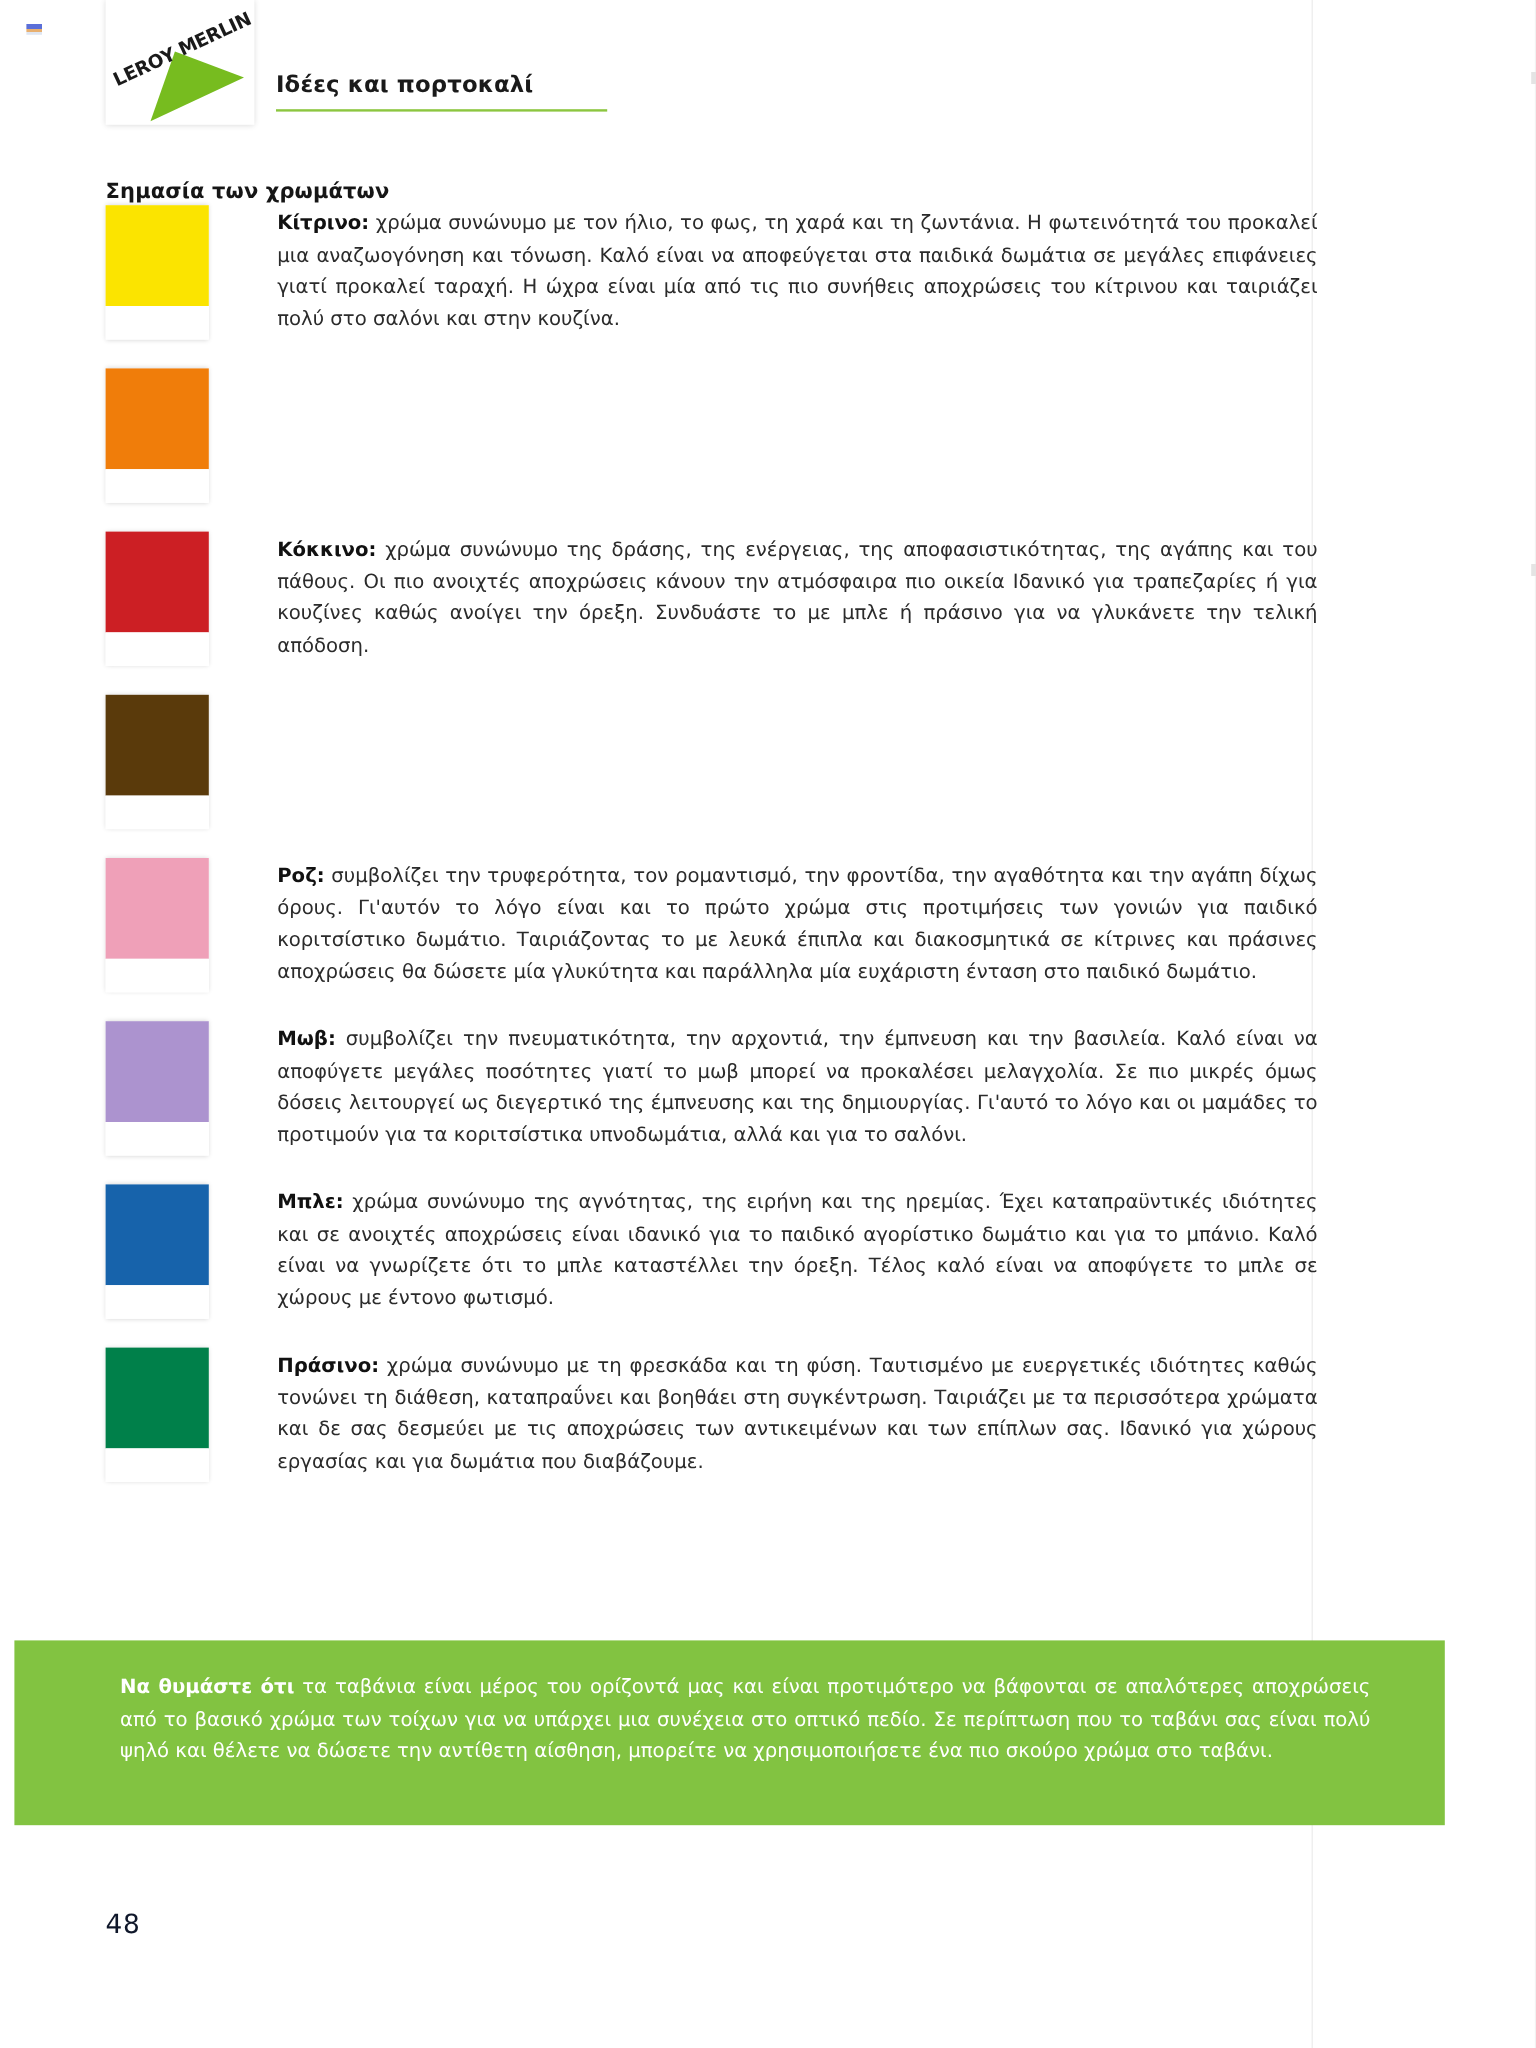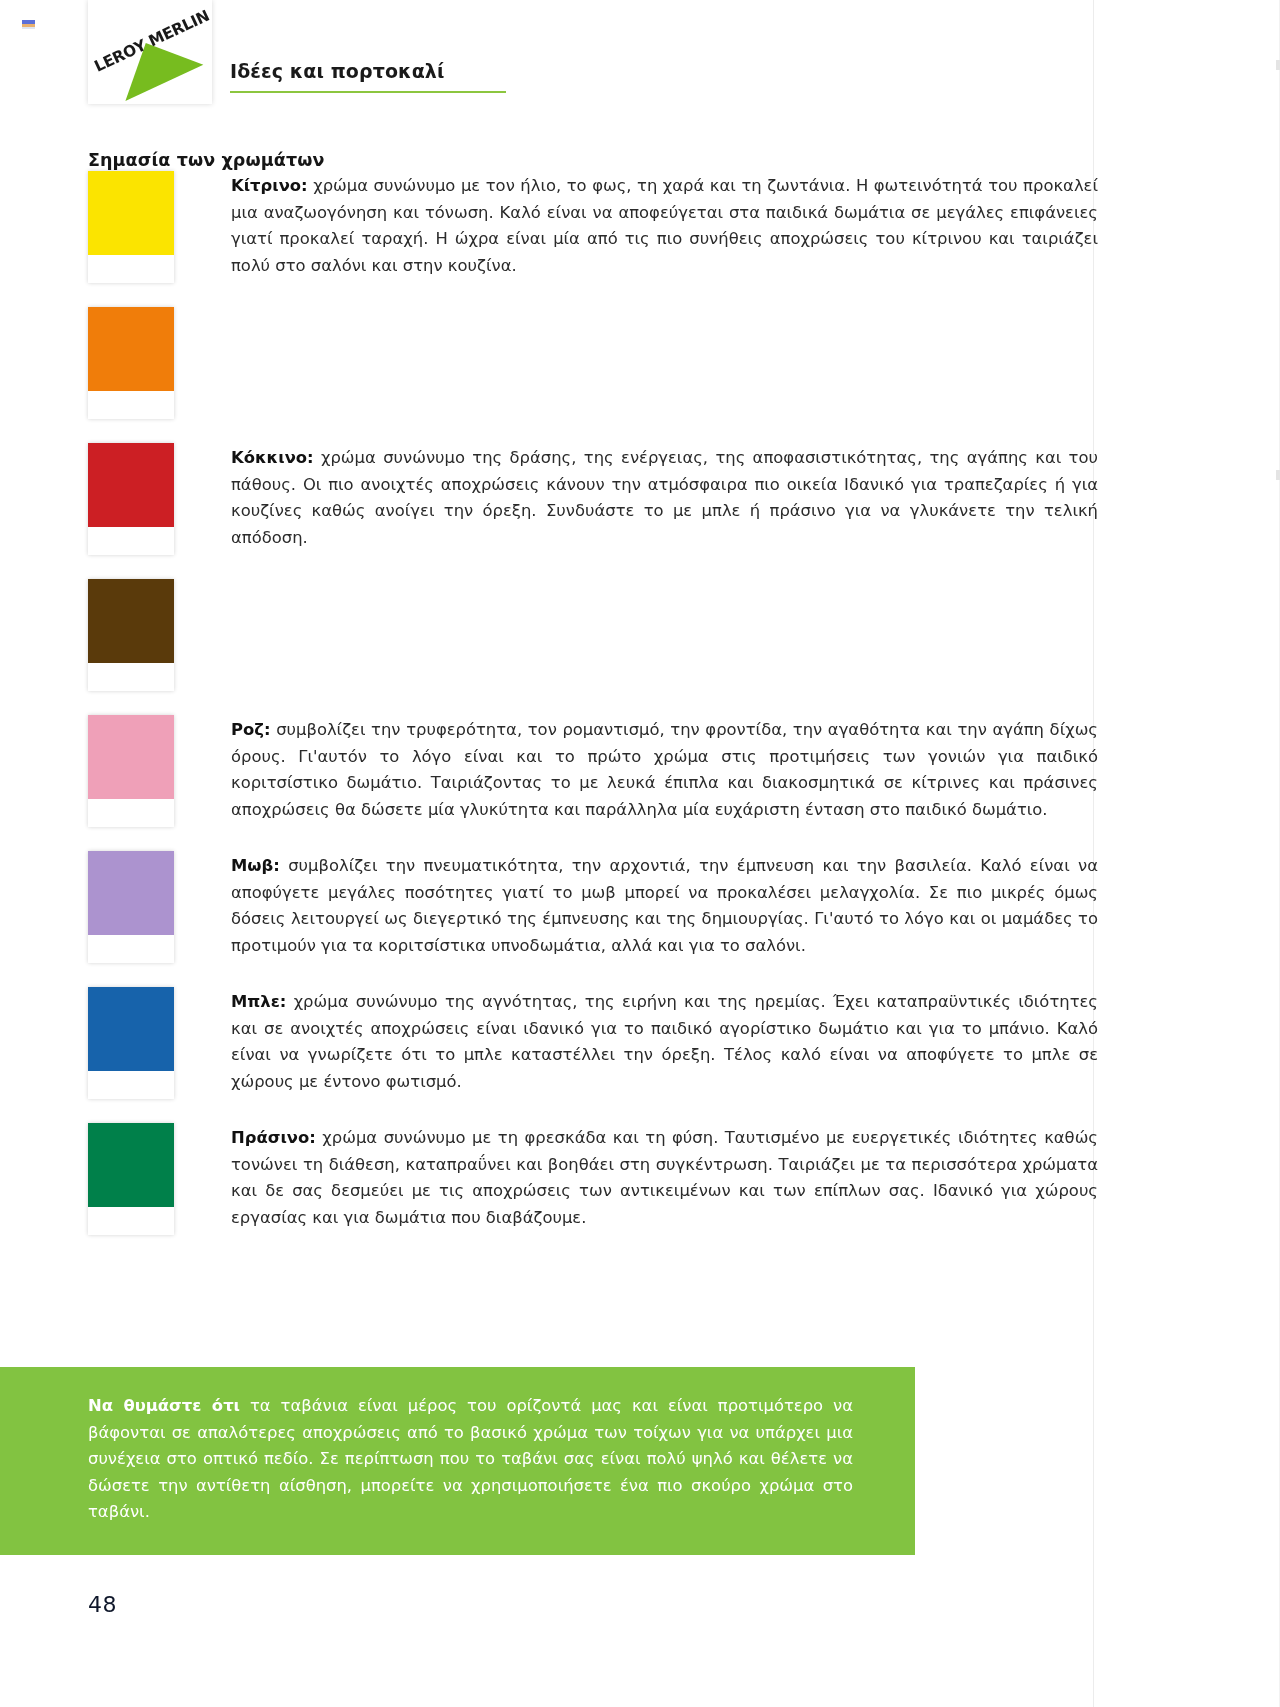--- a/index.html
+++ b/index.html
@@ -196,25 +196,25 @@
   }
 
   .color-name {
     font-weight: bold;
     color: #111111;
   }
 
   
   .remember-box {
     position: absolute;
-    left: 0px;
+    left: 12px;
     top: 1367px;
-    width: 915px;
+    width: 1192px;
     background: #82c341;
-    padding: 26px 62px 29px 88px;
+    padding: 26px 62px 48px 88px;
   }
 
   .remember-text {
     font-family: "DejaVu Sans", "Liberation Sans", sans-serif;
     font-size: 16.4px;
     line-height: 1.62;
     color: #ffffff;
     text-align: justify;
   }
 

